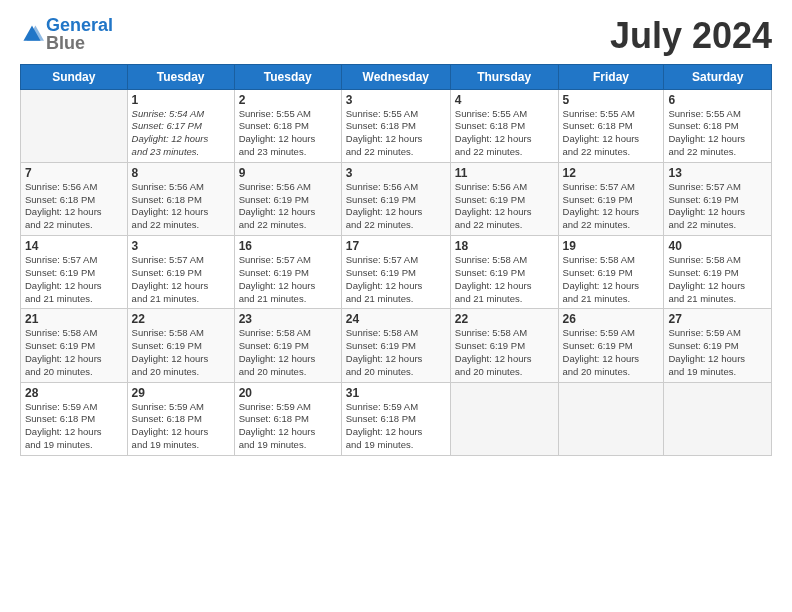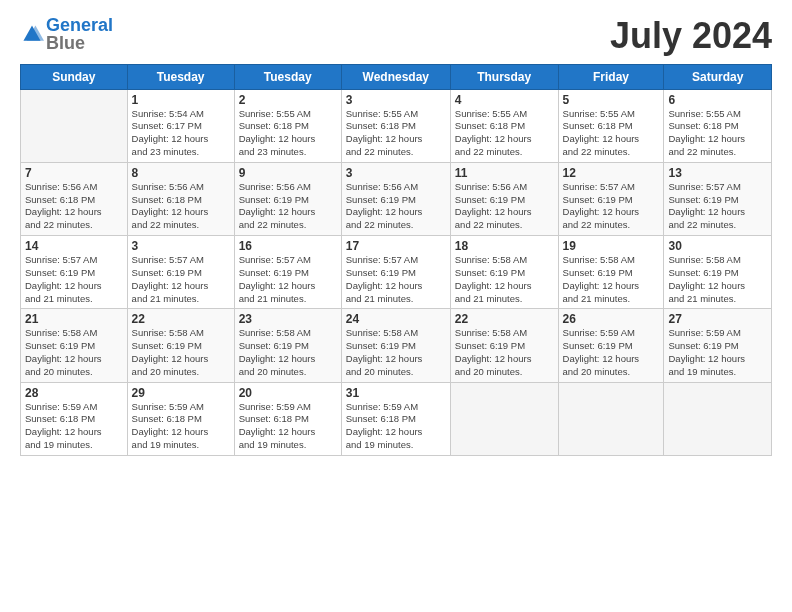--- a/index.html
+++ b/index.html
@@ -124,21 +124,21 @@
           <th>Thursday</th>
           <th>Friday</th>
           <th>Saturday</th>
         </tr>
     </thead>
     <tbody id="calendar-body">
     <tr>
           <td class="empty-cell"></td>
           <td>
             <span class="day-number">1</span>
-            <div class="day-info" style="white-space: pre-line;">Sunrise: 5:54 AM
+            <div class="day-info" style="white-space: pre-line; font-style: italic;">Sunrise: 5:54 AM
 Sunset: 6:17 PM
 Daylight: 12 hours
 and 23 minutes.</div>
           </td>
           <td>
             <span class="day-number">2</span>
             <div class="day-info" style="white-space: pre-line;">Sunrise: 5:55 AM
 Sunset: 6:18 PM
 Daylight: 12 hours
 and 23 minutes.</div>
@@ -260,21 +260,21 @@
 and 21 minutes.</div>
           </td>
           <td>
             <span class="day-number">19</span>
             <div class="day-info" style="white-space: pre-line;">Sunrise: 5:58 AM
 Sunset: 6:19 PM
 Daylight: 12 hours
 and 21 minutes.</div>
           </td>
           <td>
-            <span class="day-number">30</span>
+            <span class="day-number">40</span>
             <div class="day-info" style="white-space: pre-line;">Sunrise: 5:58 AM
 Sunset: 6:19 PM
 Daylight: 12 hours
 and 21 minutes.</div>
           </td>
         </tr>
         <tr>
           <td>
             <span class="day-number">21</span>
             <div class="day-info" style="white-space: pre-line;">Sunrise: 5:58 AM

